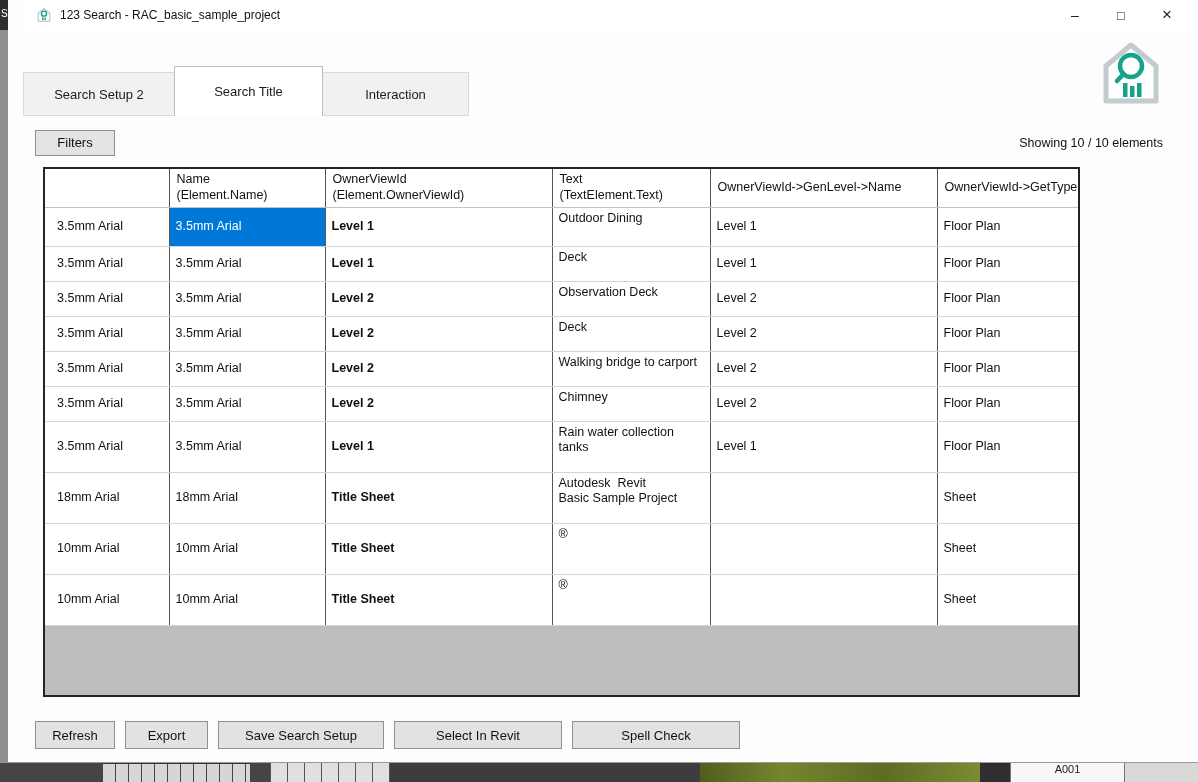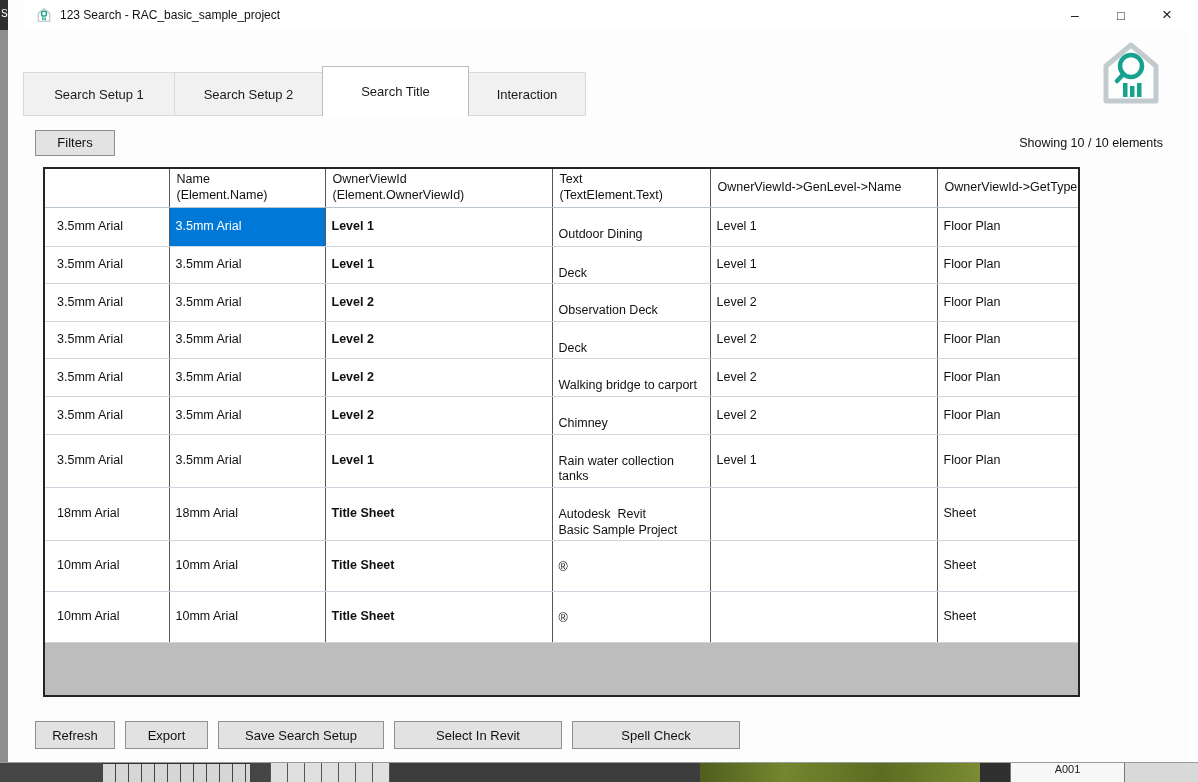--- a/index.html
+++ b/index.html
@@ -68,21 +68,21 @@
     border-right:1px solid #565656; border-bottom:1px solid #b9c4cf;
   }
   th:last-child, td:last-child { border-right:none; }
   td {
     background:#fff; font-size:12.5px; color:#111; padding:2px 6px; vertical-align:middle;
     border-right:1px solid #565656; border-bottom:1px solid #cdd6df; line-height:1.25;
     overflow:hidden;
   }
   td.c0 { padding-left:12px; }
   td.c2 { font-weight:bold; }
-  td.c3 { vertical-align:top; white-space:pre-wrap; padding-top:19px; }
+  td.c3 { vertical-align:top; white-space:pre-wrap; padding-top:3px; }
   td.selected { background:var(--selection,#0078d7); color:#fff; }
 
   .footer-buttons { display:flex; margin:24px 0 0 27px; gap:10px; }
   .fbtn {
     height:28px; background:#e2e2e2; border:1px solid #909090; font-size:13px;
     font-family:inherit; color:#111; cursor:default;
   }
   .fbtn:nth-child(1){ width:80px; }
   .fbtn:nth-child(2){ width:83px; }
   .fbtn:nth-child(3){ width:166px; }
@@ -134,21 +134,20 @@
     <svg class="logo" viewBox="0 0 70 66">
       <polygon points="10,26 35,5 60,26 60,61 10,61" fill="#ffffff" style="stroke:var(--logo-gray,#c2cbce)" stroke-width="5" stroke-linejoin="round"></polygon>
       <circle cx="35" cy="26" r="11" fill="none" style="stroke:var(--logo-teal,#17a28d)" stroke-width="4.5"></circle>
       <line x1="27.5" y1="34" x2="21" y2="41" style="stroke:var(--logo-teal,#17a28d)" stroke-width="4.5" stroke-linecap="round"></line>
       <rect x="27" y="43" width="4.5" height="14" style="fill:var(--logo-teal,#17a28d)"></rect>
       <rect x="34" y="46" width="4.5" height="11" style="fill:var(--logo-teal,#17a28d)"></rect>
       <rect x="41" y="43" width="4.5" height="14" style="fill:var(--logo-teal,#17a28d)"></rect>
     </svg>
 
     <div class="tab-bar">
-      <div class="tab">Search Setup 1</div>
       <div class="tab">Search Setup 2</div>
       <div class="tab active">Search Title</div>
       <div class="tab">Interaction</div>
     </div>
 
     <div class="toolbar">
       <button class="filters-btn">Filters</button>
       <span class="showing">Showing 10 / 10 elements</span>
     </div>
 

